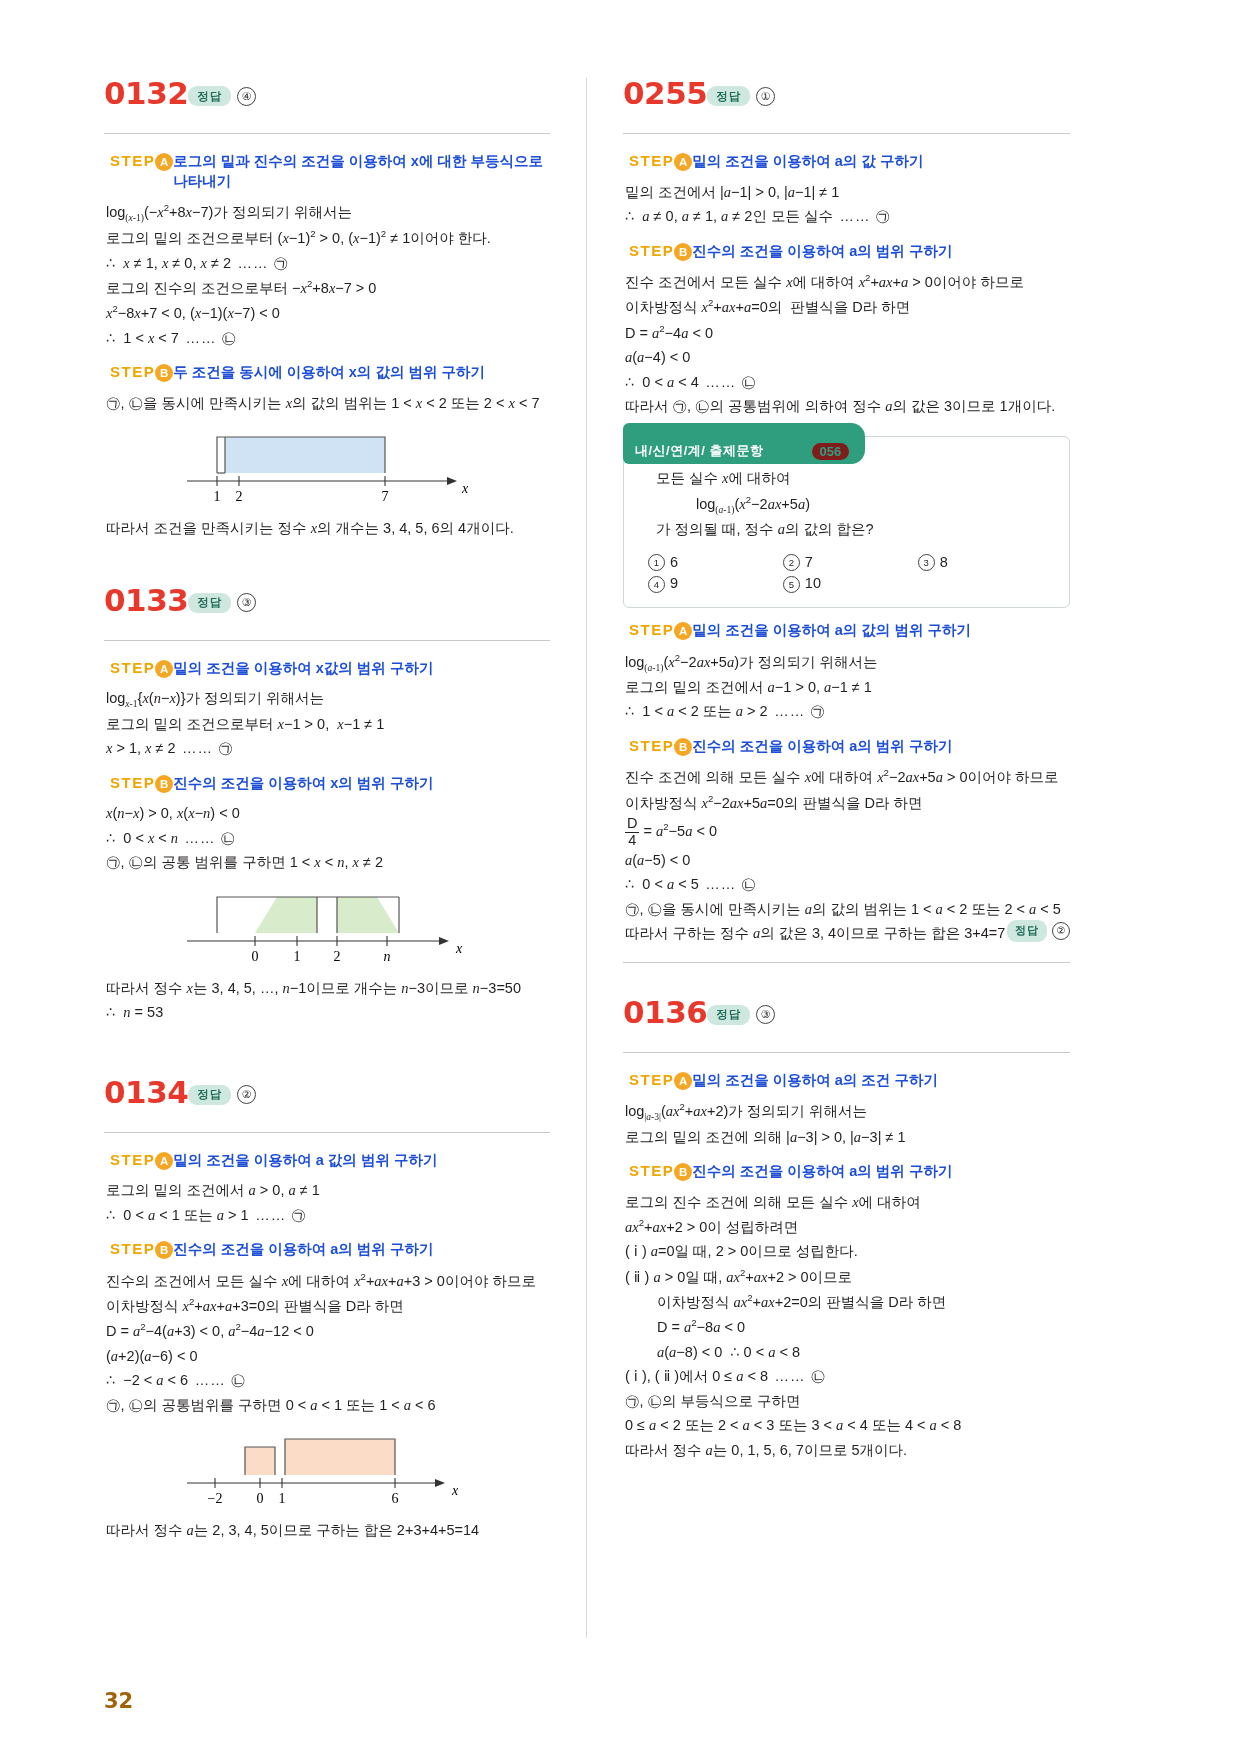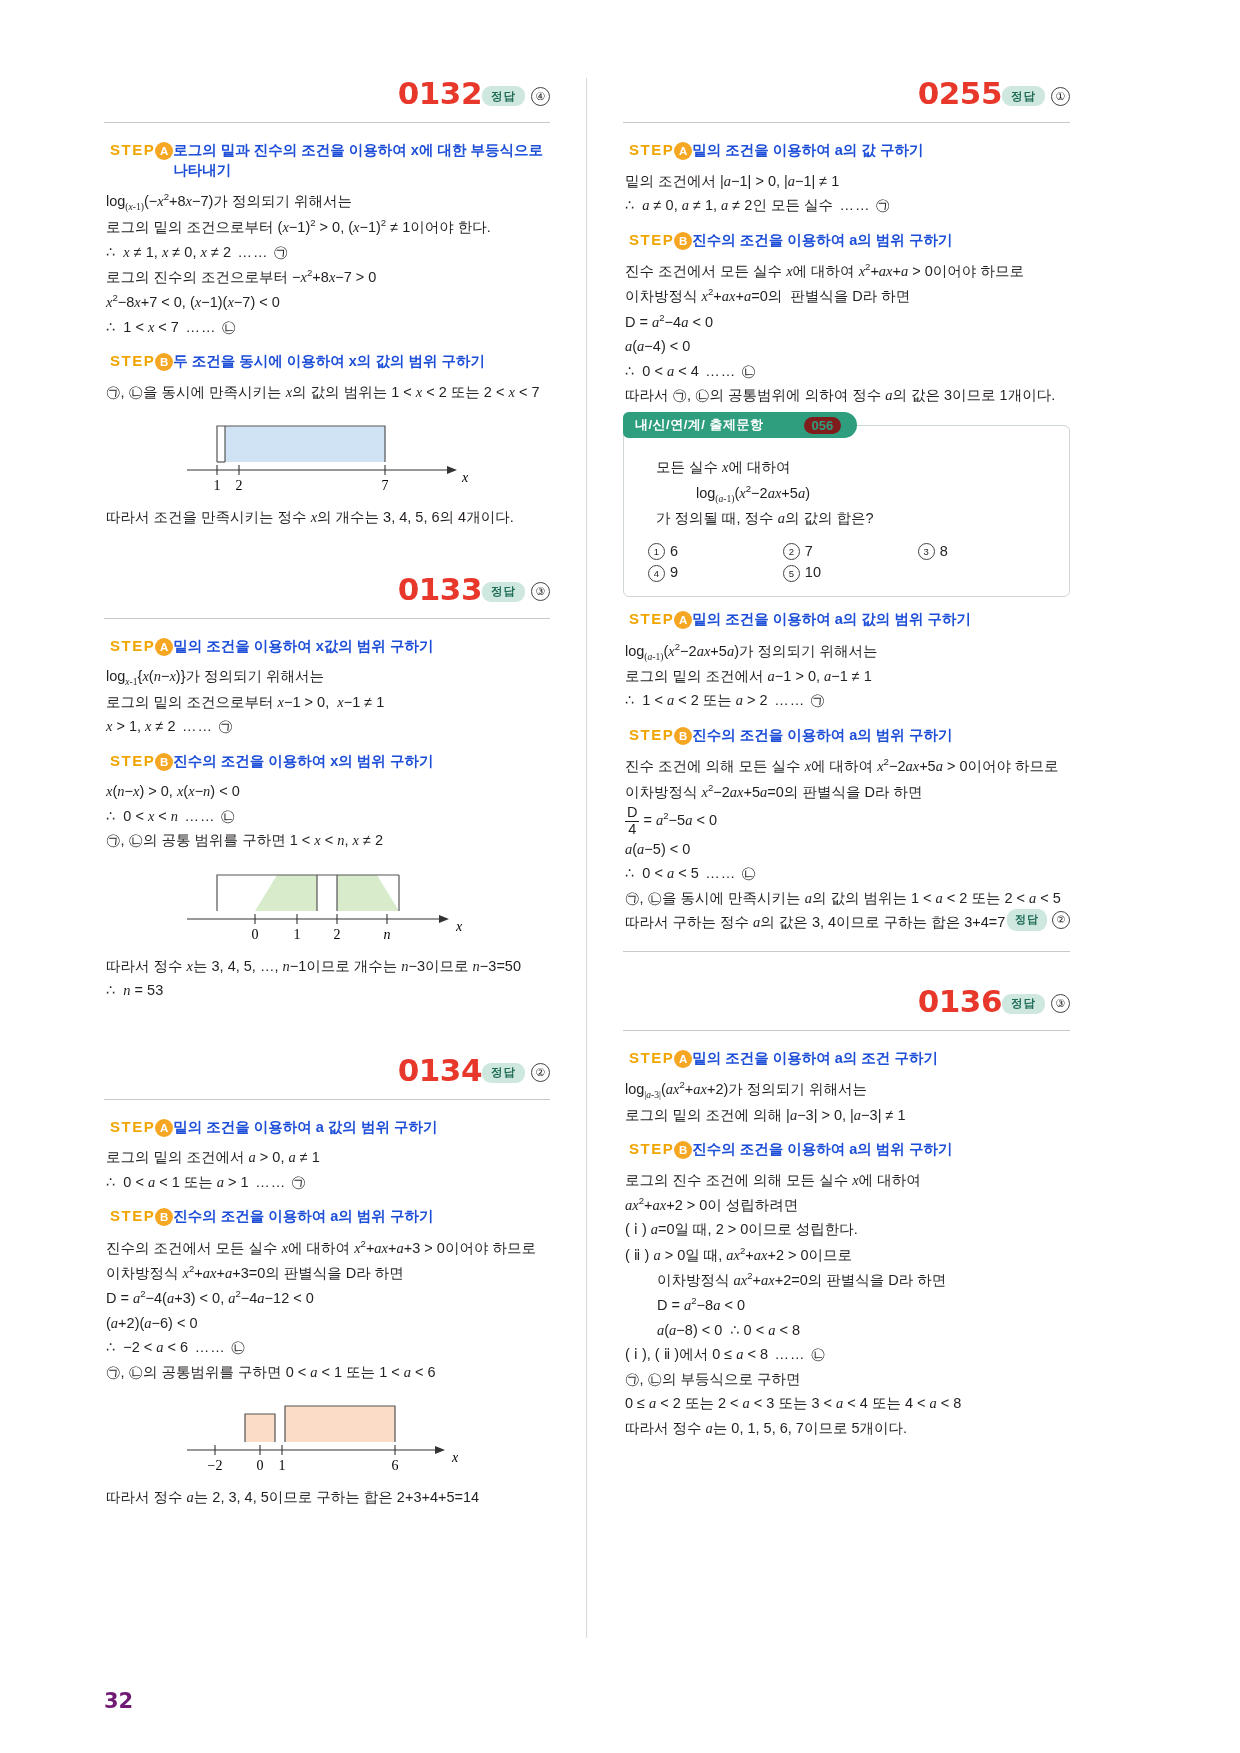--- a/index.html
+++ b/index.html
@@ -17,23 +17,23 @@
     box-sizing:border-box;
   }
   .columns{display:flex;gap:0;height:1560px;}
   .col{width:483px;box-sizing:border-box;}
   .col-left{padding-right:36px;border-right:1px solid #d9d9d9;}
   .col-right{padding-left:36px;}
 
   
   .prob{margin-bottom:10px;}
   .prob-head{
-    display:flex;align-items:flex-end;justify-content:flex-end;
+    display:flex;align-items:flex-end;justify-content:flex-start;
     border-bottom:1.6px solid #c9c9c9;
-    padding-bottom:13px;margin-bottom:18px;
+    padding-bottom:24px;margin-bottom:18px;
   }
   .prob-no{
     font-family:"DejaVu Sans", sans-serif;
     font-weight:bold;font-size:31px;color:#e8382b;letter-spacing:-0.5px;
     line-height:1;
   }
   .ans-tag{display:flex;align-items:center;gap:6px;margin-bottom:3px;}
   .ans-tag .lbl{
     background:#cfe8df;color:#1e6b57;font-size:11.5px;font-weight:bold;
     border-radius:9px;padding:2.5px 9px;letter-spacing:1px;
@@ -76,23 +76,23 @@
   .numline svg{display:block;margin:0 auto;}
 
   
   .inner{
     border:1.4px solid #cfd8d4;border-radius:6px;
     margin:18px 0 12px 0;padding:30px 16px 14px 16px;position:relative;
     background:#fff;
   }
   .inner-tab{
     position:absolute;top:-14px;left:-1px;
-    display:flex;align-items:center;gap:0;
+    display:flex;align-items:center;gap:8px;
     background:#2e9e7e;color:#fff;border-radius:6px 14px 14px 6px;
-    padding:4px 16px 4px 12px;font-size:13px;font-weight:bold;
+    padding:19px 16px 4px 12px;font-size:13px;font-weight:bold;
   }
   .inner-tab .t1{letter-spacing:0.5px;}
   .inner-tab .num{
     background:#7f1d1d;color:#2e9e7e;border-radius:10px;
     padding:1px 8px;font-size:13px;font-weight:bold;margin-left:40px;
   }
   .choices{display:flex;margin-top:12px;font-size:14.5px;}
   .choices .ch{width:33.3%;}
   .circ{
     display:inline-flex;align-items:center;justify-content:center;
@@ -106,21 +106,21 @@
     background:#cfe8df;color:#1e6b57;font-size:11px;font-weight:bold;
     border-radius:9px;padding:2px 8px;letter-spacing:1px;
   }
   .ans-inline .val{
     display:inline-flex;align-items:center;justify-content:center;
     width:16px;height:16px;border-radius:50%;border:1.2px solid #444;font-size:10px;
   }
   .hr-sep{border:none;border-top:1.6px solid #c9c9c9;margin:16px 0 0 0;}
   .pageno{
     position:absolute;left:104px;bottom:40px;
-    font-family:"DejaVu Sans", sans-serif;font-weight:bold;font-size:21px;color:#701a75;
+    font-family:"DejaVu Sans", sans-serif;font-weight:bold;font-size:21px;color:#a16207;
   }
   .frac{display:inline-block;text-align:center;vertical-align:middle;line-height:1.05;}
   .frac .n{display:block;border-bottom:1px solid #231f20;padding:0 2px;}
   .frac .d{display:block;padding:0 2px;}
 </style>
 </head>
 <body>
 
 <div class="page">
   <div class="columns">

